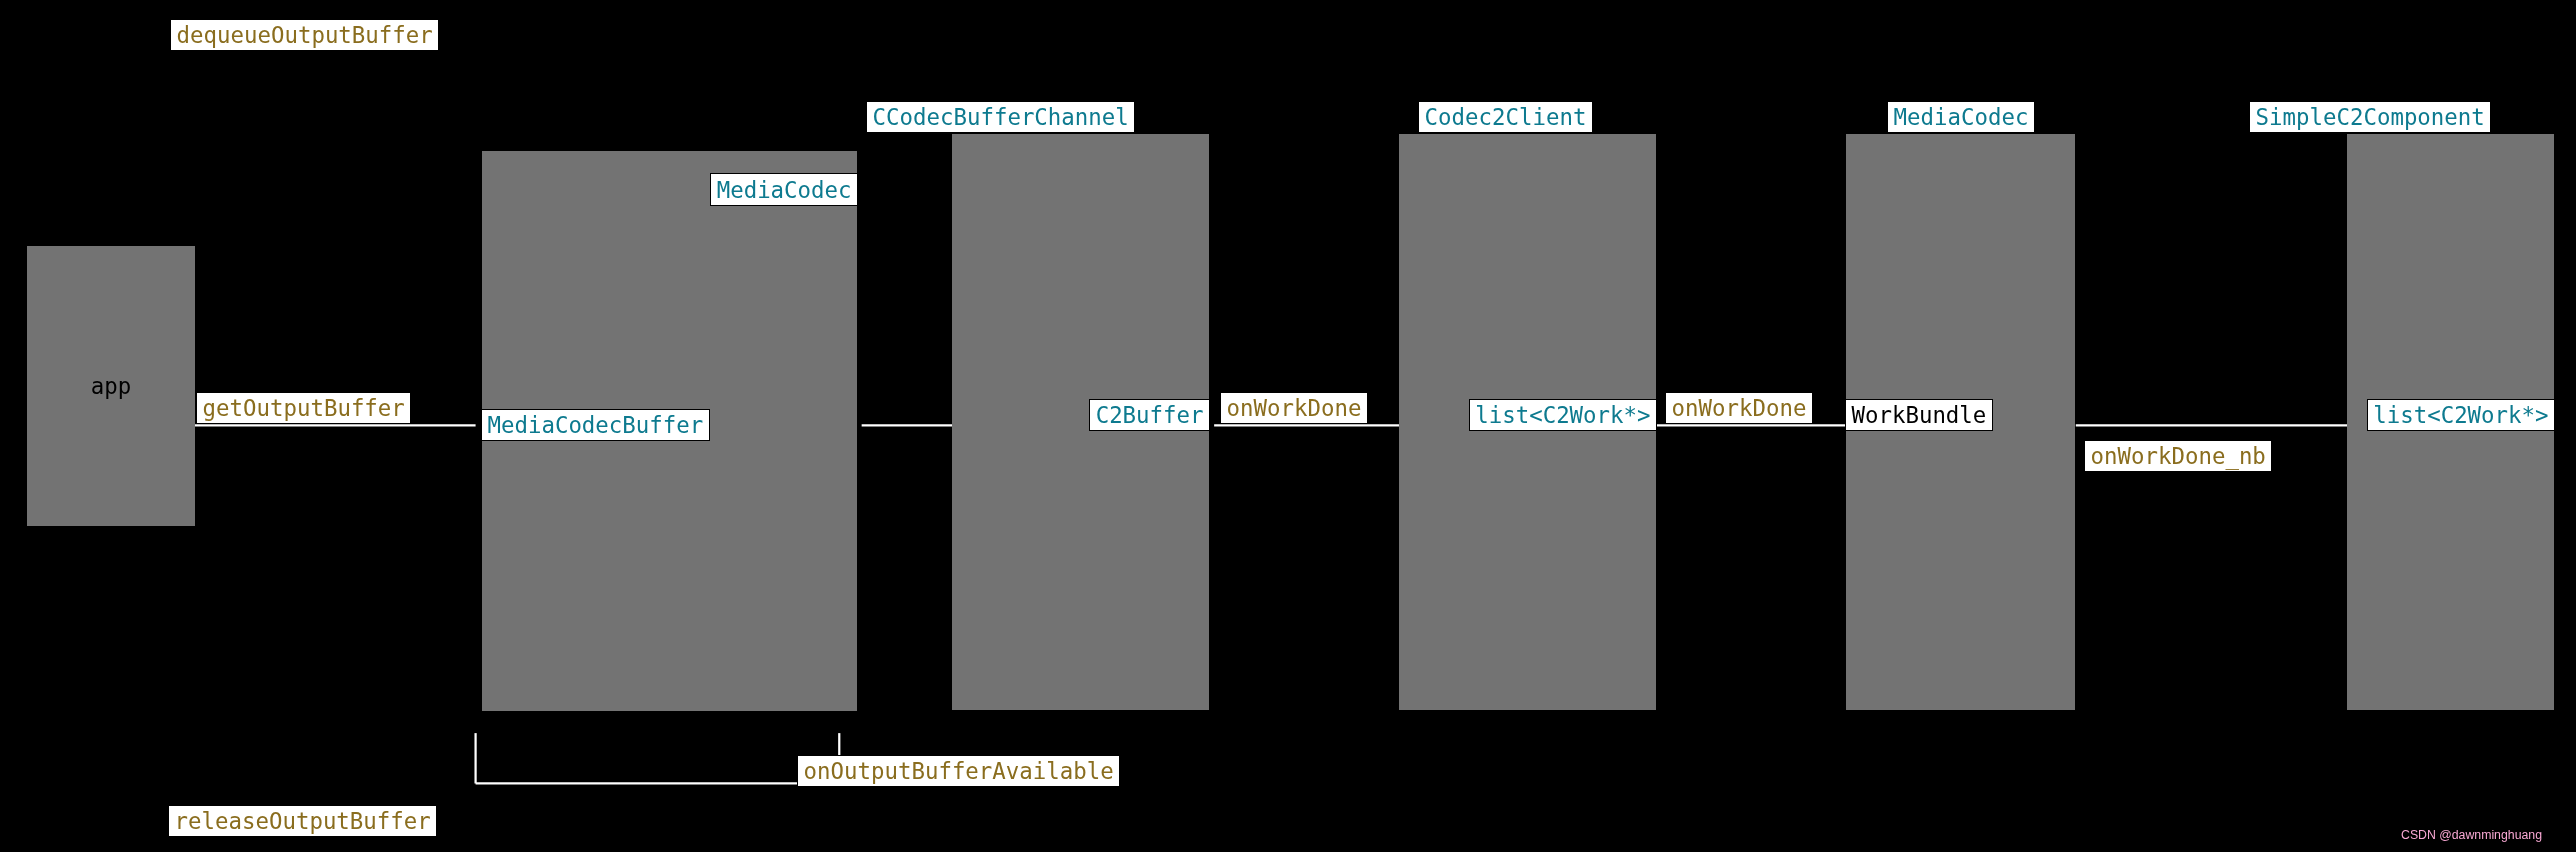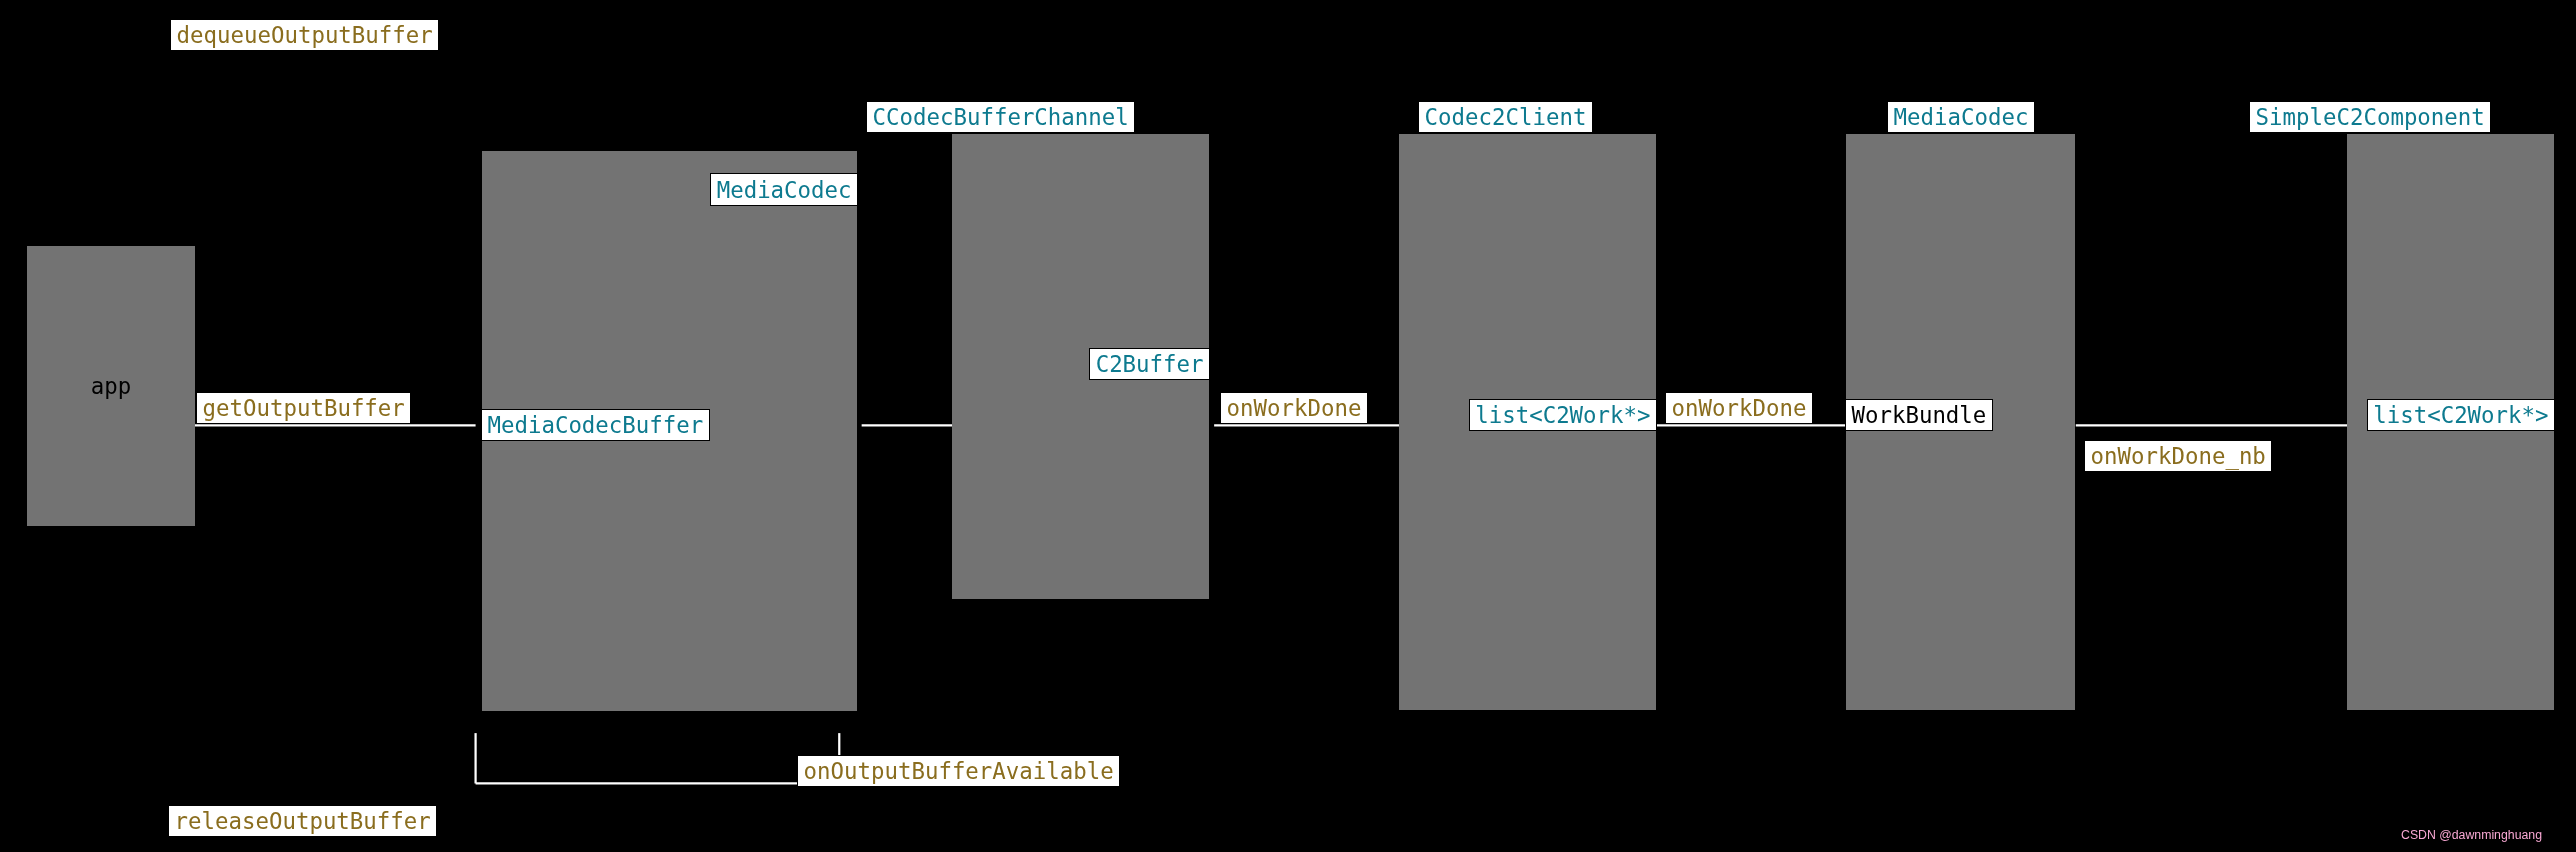--- a/index.html
+++ b/index.html
@@ -73,21 +73,21 @@
 
 <div class="label-box brown" style="left:196px; top:392px;">getOutputBuffer</div>
 
 <div class="white-box" style="left:482px; top:151px; width:375px; height:560px;">
   <div class="inner-label teal" style="right:-1.1px; top:22.4px;">MediaCodec</div>
   <div class="inner-label teal" style="left:-1.1px; top:46%;">MediaCodecBuffer</div>
 </div>
 
 <div class="label-box teal" style="left:866px; top:101px;">CCodecBufferChannel</div>
 
-<div class="white-box" style="left:952px; top:134px; width:257px; height:465px;">
+<div class="white-box" style="left:952px; top:134px; width:257px; height:576px;">
   <div class="inner-label teal" style="right:-1.1px; top:46%;">C2Buffer</div>
 </div>
 
 <div class="label-box brown" style="left:1220px; top:392px;">onWorkDone</div>
 
 <div class="label-box teal" style="left:1418px; top:101px;">Codec2Client</div>
 
 <div class="white-box" style="left:1399px; top:134px; width:257px; height:576px;">
   <div class="inner-label teal" style="right:-1.1px; top:46%;">list&lt;C2Work*&gt;</div>
 </div>

